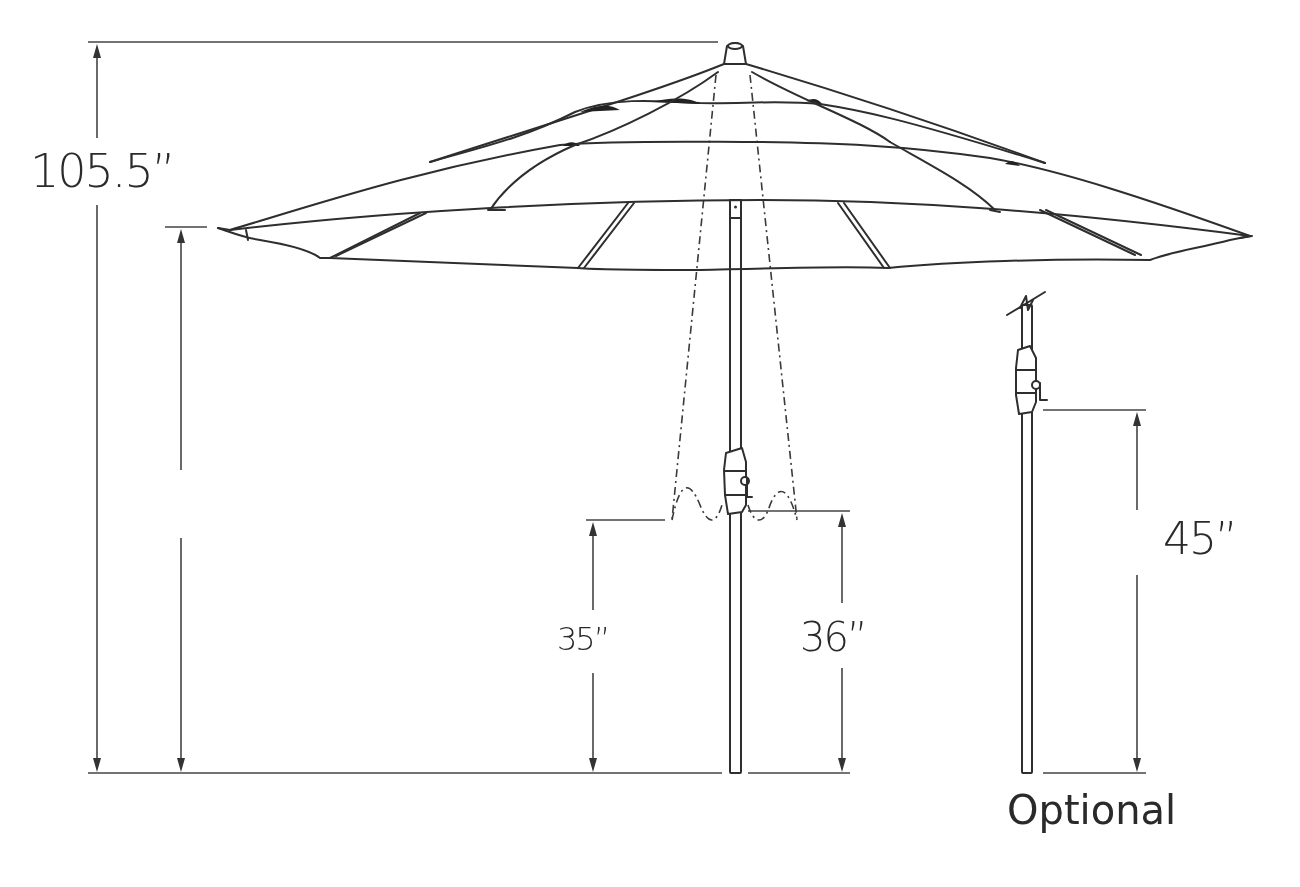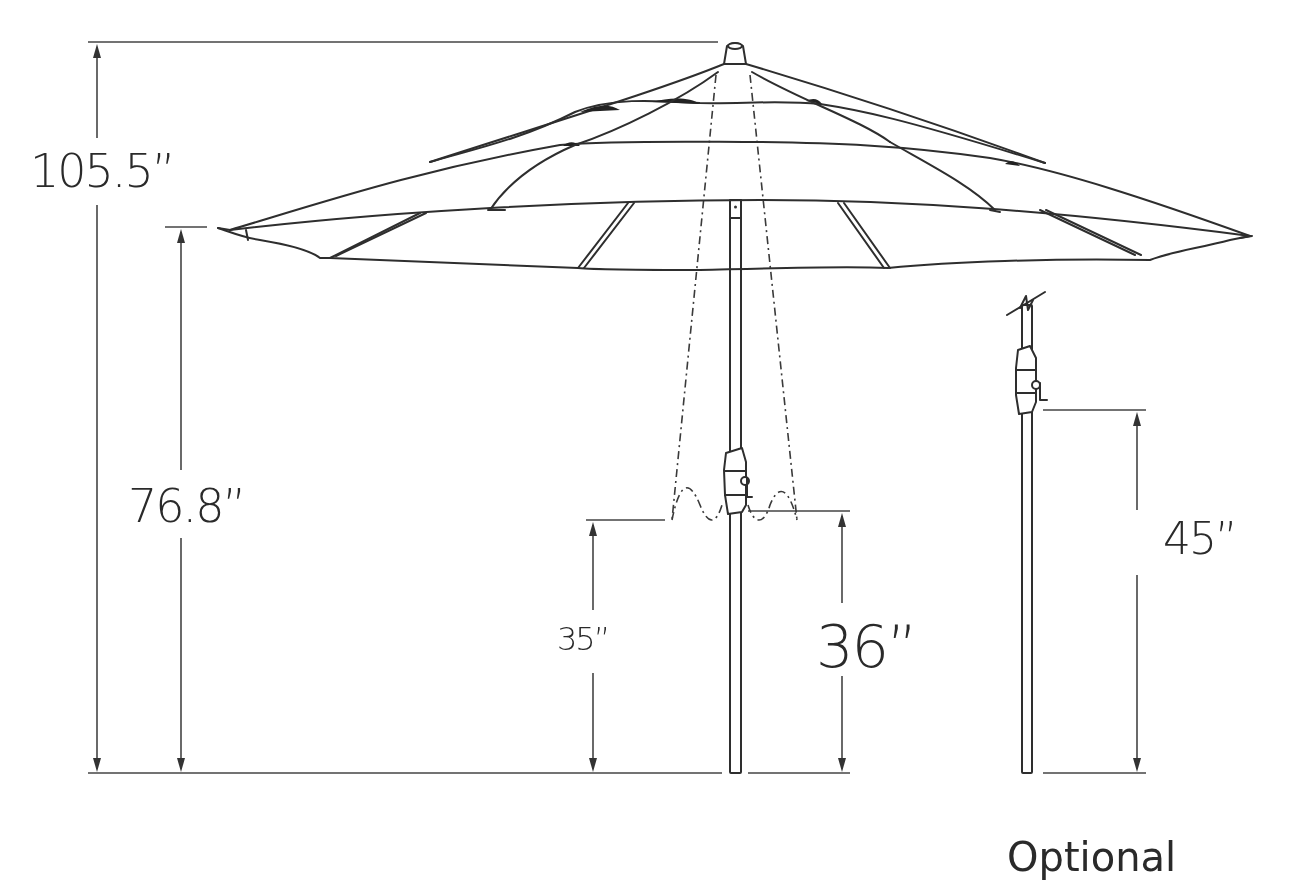--- a/index.html
+++ b/index.html
@@ -5,23 +5,23 @@
     html, body { margin: 0; padding: 0; background: #ffffff; }
     body { width: 1300px; height: 887px; position: relative; overflow: hidden;
            font-family: "DejaVu Sans", sans-serif; }
     #stage { position: absolute; left: 0; top: 0; width: 1300px; height: 887px; }
     .dim-label { position: absolute; color: #2a2a2a; font-weight: 300;
                  font-family: "DejaVu Sans", sans-serif; letter-spacing: -2px;
                  background: #ffffff; line-height: 1; white-space: nowrap; }
     .lbl-total   { left: 30px;  top: 148px; font-size: 46px; }
     .lbl-clear   { left: 128px; top: 483px; font-size: 46px; }
     .lbl-tilt35  { left: 557px; top: 623px; font-size: 32px; }
-    .lbl-tilt36  { left: 800px; top: 617px; font-size: 59px; margin-left: 16px; }
+    .lbl-tilt36  { left: 800px; top: 617px; font-size: 40px; }
     .lbl-opt45   { left: 1163px; top: 517px; font-size: 44px; }
-    .lbl-optional{ left: 1007px; top: 790px; font-size: 40px; letter-spacing: 0; font-weight: 400; margin-top: 47px; }
+    .lbl-optional{ left: 1007px; top: 790px; font-size: 40px; letter-spacing: 0; font-weight: 400; }
     svg .ln   { stroke: #2e2e2e; stroke-width: 2; fill: none; stroke-linejoin: round; stroke-linecap: round; }
     svg .fillw{ fill: #ffffff; stroke: #2e2e2e; stroke-width: 2; stroke-linejoin: round; }
     svg .dash { stroke: #3a3a3a; stroke-width: 1.6; fill: none; stroke-dasharray: 8 4 2 4; }
     svg .dim  { stroke: #444444; stroke-width: 1.6; fill: none; }
     svg .arr  { fill: #333333; stroke: none; }
     svg .shade{ fill: #222222; stroke: none; }
   </style>
 </head>
 <body>
 
@@ -141,18 +141,17 @@
       <line class="dim" x1="1043" y1="410" x2="1146" y2="410"></line>
       <line class="dim" x1="1137" y1="416" x2="1137" y2="510"></line>
       <line class="dim" x1="1137" y1="575" x2="1137" y2="768"></line>
       <polygon class="arr" points="1137,412 1133,426 1141,426"></polygon>
       <polygon class="arr" points="1137,772 1133,758 1141,758"></polygon>
       <line class="dim" x1="1043" y1="773" x2="1146" y2="773"></line>
     </g>
   </svg>
 
   <div class="dim-label lbl-total">105.5”</div>
-  <div class="dim-label lbl-clear">76.8”</div>
   <div class="dim-label lbl-tilt35">35”</div>
   <div class="dim-label lbl-tilt36">36”</div>
   <div class="dim-label lbl-opt45">45”</div>
   <div class="dim-label lbl-optional">Optional</div>
 </div>
 
 </body></html>

